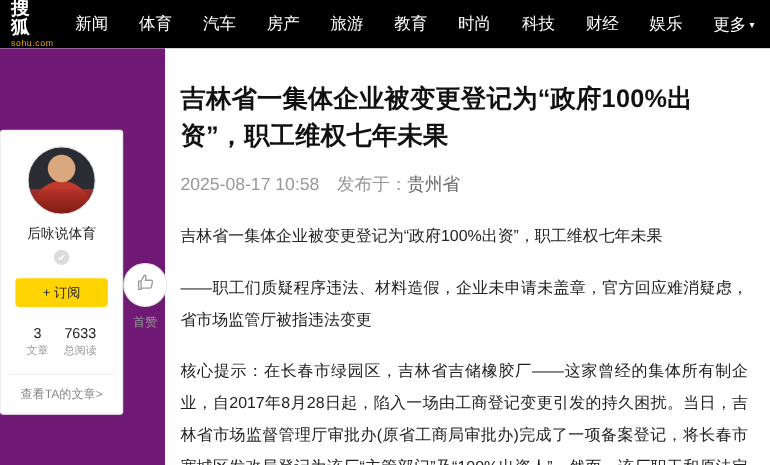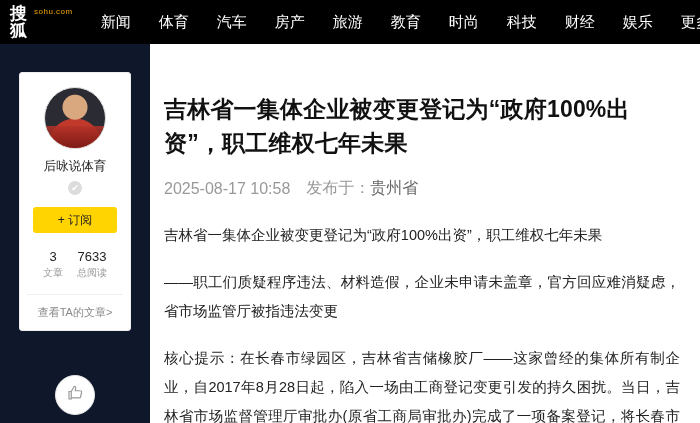--- a/index.html
+++ b/index.html
@@ -17,24 +17,23 @@
     background: #000000;
     display: flex;
     align-items: center;
     padding-left: 10px;
     color: #fff;
   }
   .logo {
     width: 66px;
     height: 34px;
     display: flex;
-    flex-direction: row;
+    flex-direction: column;
     justify-content: center;
     align-items: flex-start;
-    margin-right: 14px;
   }
   .logo-cn {
     font-size: 17px;
     font-weight: bold;
     letter-spacing: 7px;
     line-height: 17px;
     color: #ffffff;
     font-family: "Liberation Serif", serif;
   }
   .logo-en {
@@ -71,23 +70,22 @@
     height: 379px;
     background: #fff;
   }
 
   
   .rail {
     width: 150px;
     min-width: 150px;
     padding-top: 28px;
     display: flex;
-    flex-direction: column;
-    align-items: center;
-    background: #0f172a;
+    align-items: center;
+    background: #701a75;
   }
   .card {
     width: 112px;
     border: 1px solid #eeeeee;
     border-radius: 3px;
     padding: 14px 8px 10px;
     display: flex;
     flex-direction: column;
     align-items: center;
     background: #fff;
@@ -170,21 +168,20 @@
     display: flex; align-items: center; justify-content: center;
     background: #fff;
   }
   .like-label { font-size: 11px; color: #999; margin-top: 6px; }
 
   
   .article {
     flex: 1;
     padding: 28px 20px 0 14px;
     overflow: hidden;
-    margin-top: 20px;
   }
   .headline {
     font-size: 23px;
     line-height: 34px;
     font-weight: bold;
     color: #111;
     margin: 0;
     letter-spacing: 0.2px;
     font-family: "Liberation Sans", sans-serif;
   }

